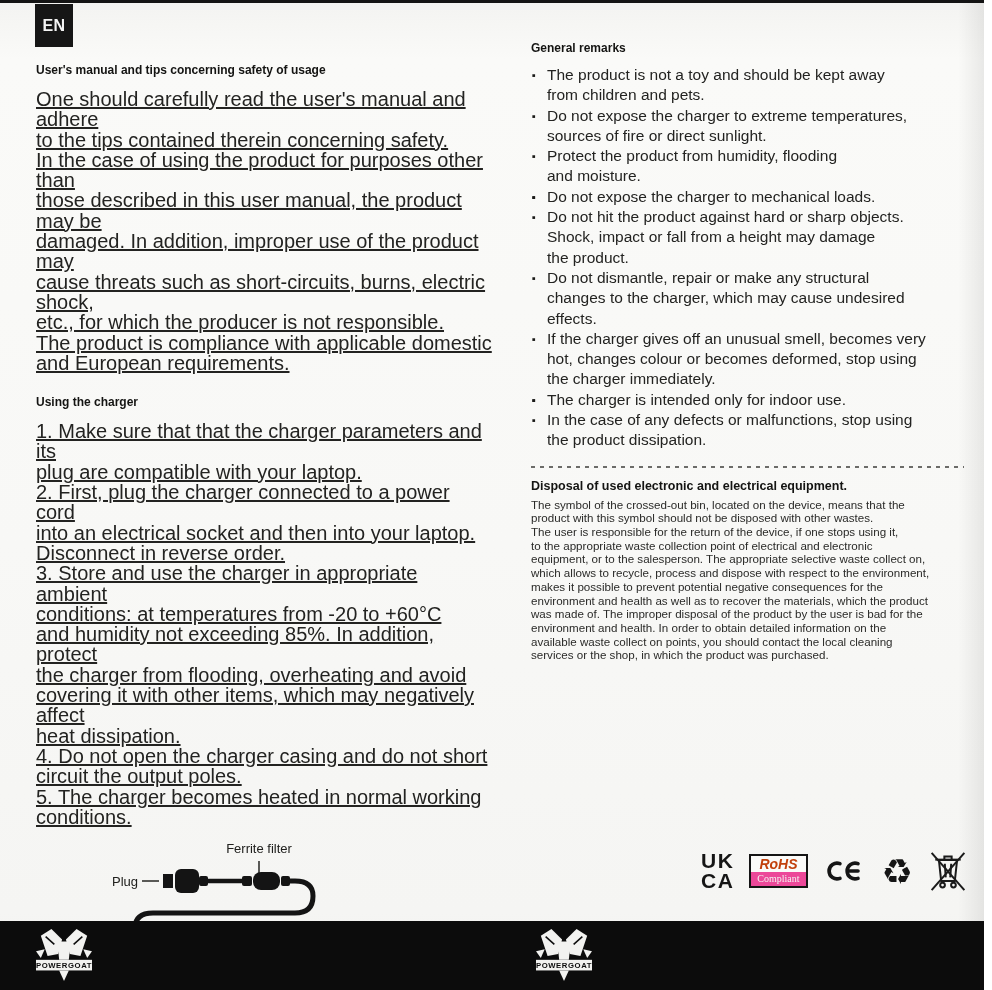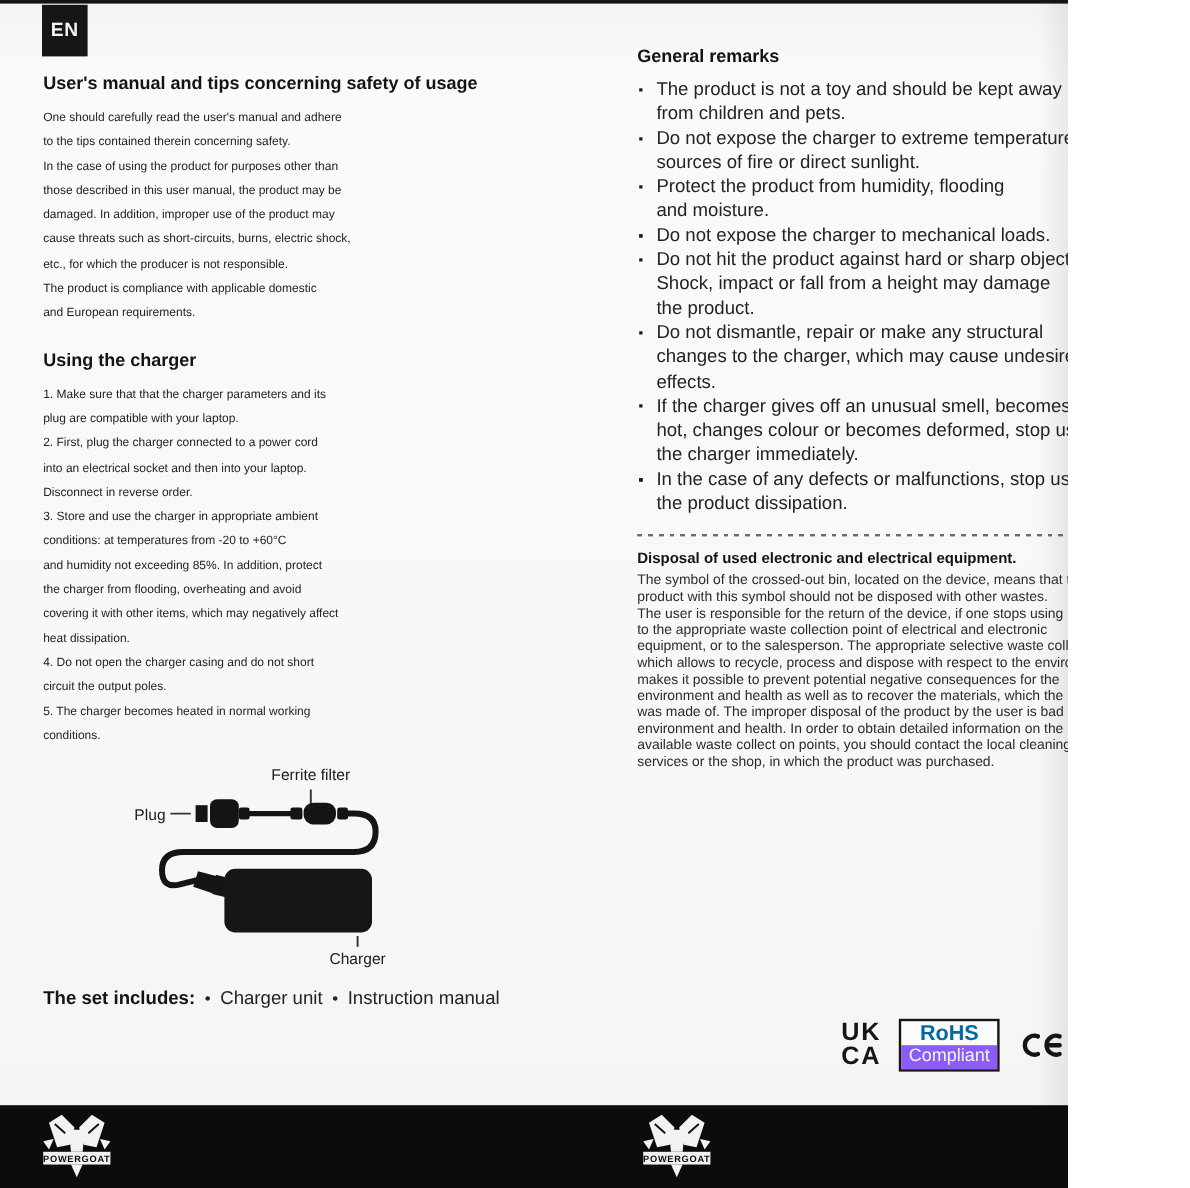--- a/index.html
+++ b/index.html
@@ -3,41 +3,41 @@
 <meta charset="utf-8">
 <style>
   * { margin:0; padding:0; box-sizing:border-box; }
   html,body { width:992px; height:990px; }
   body{
     font-family:"Liberation Sans","DejaVu Sans",sans-serif;
     color:#1d1d1b;
     background:#fff;
   }
   .page{
-    position:relative; width:890px; height:990px; overflow:hidden;
+    position:relative; width:984px; height:990px; overflow:hidden;
     background:linear-gradient(180deg,#f3f3f1 0%,#fafaf8 6%,#f8f8f6 55%,#f5f5f3 92%,#f2f2f0 100%);
   }
   .edge-shade{
     position:absolute; top:0; right:0; width:26px; height:100%;
     background:linear-gradient(90deg,rgba(0,0,0,0) 0%,rgba(0,0,0,0.07) 100%);
     pointer-events:none;
   }
   .top-strip{
     position:absolute; top:0; left:0; width:992px; height:3px; background:#141414;
   }
   .lang-badge{
     position:absolute; top:4px; left:35px; width:38px; height:43px;
     background:#161616; color:#f4f4f4; display:flex; align-items:center; justify-content:center;
     font-weight:700; font-size:16px; letter-spacing:0.5px;
   }
   
   .col-left{ position:absolute; left:36px; top:60px; width:456px; }
   .col-right{ position:absolute; left:531px; top:38px; width:433px; }
-  .h-section{ font-size:15px; font-weight:700; color:#141412; line-height:20px; }
-  .body-text{ font-size:10px; line-height:20.3px; white-space:pre-line; color:#232321; }
+  .h-section{ font-size:12px; font-weight:700; color:#141412; line-height:20px; }
+  .body-text{ font-size:20px; line-height:20.3px; white-space:pre-line; color:#232321;text-decoration:underline; }
   .col-left .h-first{ margin-bottom:9px; }
   .col-left .h-using{ margin:19px 0 9px; }
   .col-left .h-desc{ margin:11px 0 0; }
   .diagram-svg{ display:block; margin-top:6px; }
   .set-line{ margin-top:16px; font-size:15.5px; color:#232321; display:flex; align-items:flex-start; flex-wrap:wrap; }
   .set-label{ font-weight:700; color:#141412; margin-right:6px; }
   .set-item{ display:inline-flex; align-items:baseline; margin-right:6px; }
   .set-dot{ margin:0 8px 0 2px; font-size:14px; }
   
   .col-right .h-remarks{ margin-bottom:7px; }
@@ -51,22 +51,22 @@
   }
   .disposal-h{ margin:11px 0 5px; font-size:12.5px; font-weight:700; color:#141412; }
   .disposal-body{ font-size:11.6px; line-height:13.7px; white-space:pre-line; color:#2a2a28; }
   
   .cert-row{
     position:absolute; left:701px; top:845px; height:52px;
     display:flex; align-items:center; gap:15px;
   }
   .ukca{ font-weight:800; font-size:21px; line-height:0.93; letter-spacing:1.5px; color:#151515; }
   .rohs{ border:2.5px solid #151515; background:#fbfbf9; text-align:center; }
-  .rohs-title{ font-size:18px; font-weight:800; line-height:1.05; padding:1px 6px 0; color:#0369a1; }
-  .rohs-sub{ background:#8b5cf6; color:#f4f4f2; font-size:15px; padding:1px 6px 2px; line-height:1.1; }
+  .rohs-title{ font-size:14px; font-weight:800; line-height:1.05; padding:1px 6px 0; color:#c2410c;font-style:italic; }
+  .rohs-sub{ background:#ec4899; color:#f4f4f2; font-size:10px; padding:1px 6px 2px; line-height:1.1;font-family:Liberation Serif, serif; }
   .ce-icon,.bin-icon{ display:block; }
   .recycle-icon{ font-size:35px; line-height:1; color:#151515; }
   
   .footer{
     position:absolute; left:0; bottom:0; width:992px; height:69px; background:#0c0c0c;
   }
   .goat-logo{ position:absolute; top:6px; }
   .goat-logo.pos-a{ left:33px; }
   .goat-logo.pos-b{ left:533px; }
 </style>
@@ -166,21 +166,21 @@
         <li class="bullet-item"><span class="marker">▪</span><span class="btext">Do not hit the product against hard or sharp objects.
 Shock, impact or fall from a height may damage
 the product.</span></li>
         <li class="bullet-item"><span class="marker">▪</span><span class="btext">Do not dismantle, repair or make any structural
 changes to the charger, which may cause undesired
 effects.</span></li>
         <li class="bullet-item"><span class="marker">▪</span><span class="btext">If the charger gives off an unusual smell, becomes very
 hot, changes colour or becomes deformed, stop using
 the charger immediately.</span></li>
         <li class="bullet-item"><span class="marker">▪</span></li>
-        <li class="bullet-item"><span class="marker">▪</span></li>
+        <li class="bullet-item"><span class="marker">▪</span><span class="btext">The charger is intended only for indoor use.</span></li>
         <li class="bullet-item"><span class="marker">▪</span><span class="btext">In the case of any defects or malfunctions, stop using
 the product dissipation.</span></li>
       </ul>
 
     <div class="dashed-sep"></div>
 
     <div class="disposal-h">Disposal of used electronic and electrical equipment.</div>
     <div class="disposal-body">The symbol of the crossed-out bin, located on the device, means that the
 product with this symbol should not be disposed with other wastes.
 The user is responsible for the return of the device, if one stops using it,

